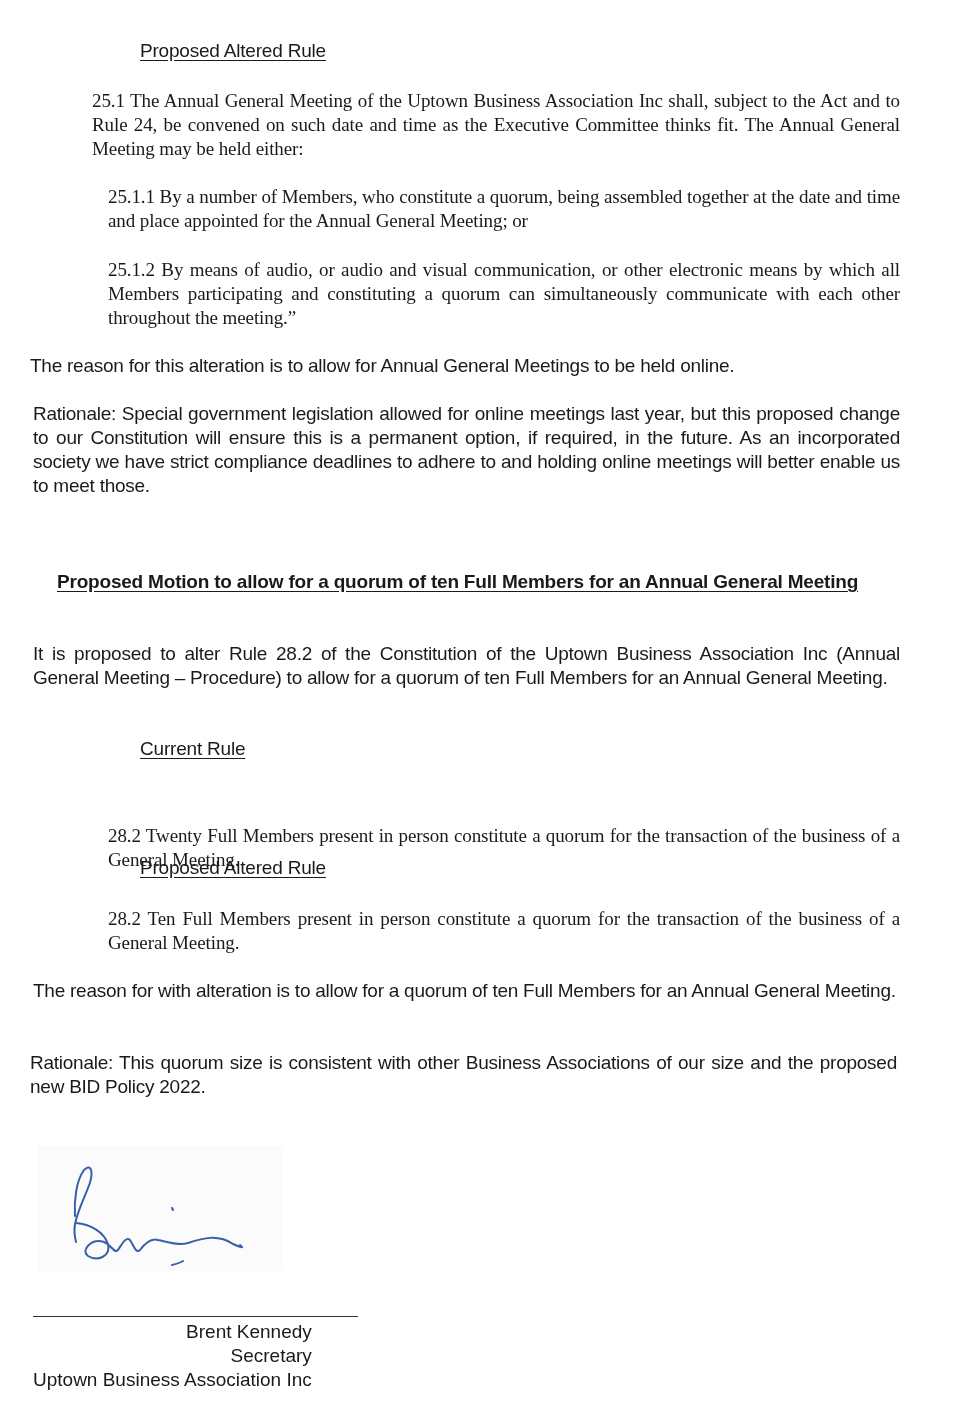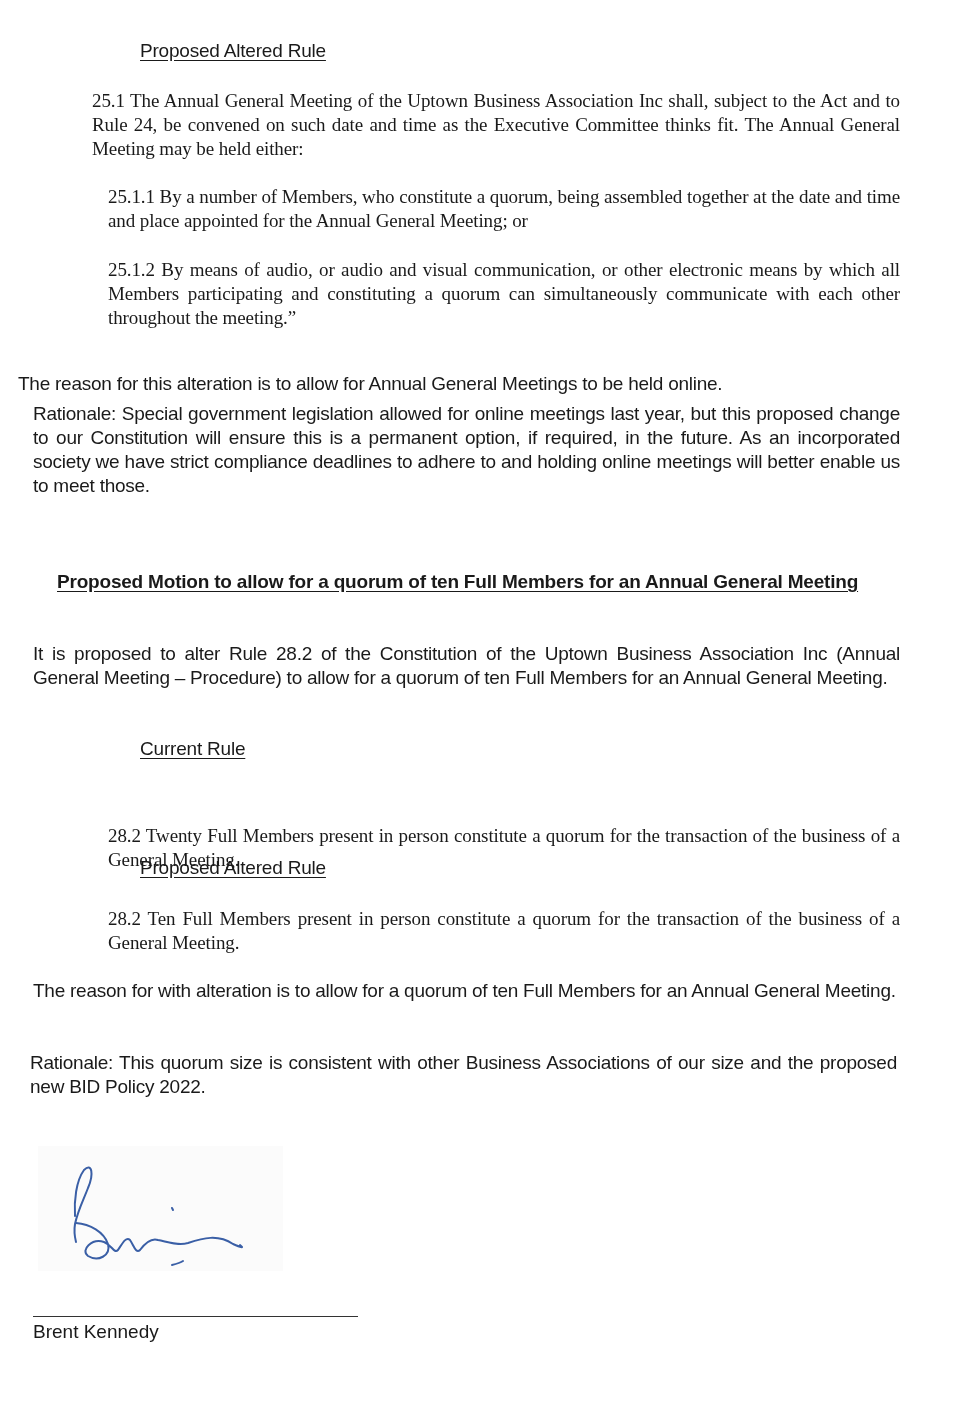--- a/index.html
+++ b/index.html
@@ -19,21 +19,21 @@
 <body>
 
 <div class="abs subhead" style="left:92px; top:40px;">Proposed Altered Rule</div>
 
 <div class="abs rule" style="left:92px; top:89px; width:808px;"><b>25.1</b><span> The Annual General Meeting of the Uptown Business Association Inc shall, subject to the Act and to Rule 24, be convened on such date and time as the Executive Committee thinks fit. The Annual General Meeting may be held either:</span></div>
 
 <div class="abs rule" style="left:108px; top:185px; width:792px;"><b>25.1.1</b><span> By a number of Members, who constitute a quorum, being assembled together at the date and time and place appointed for the Annual General Meeting; or</span></div>
 
 <div class="abs rule" style="left:108px; top:258px; width:792px;"><b>25.1.2</b><span> By means of audio, or audio and visual communication, or other electronic means by which all Members participating and constituting a quorum can simultaneously communicate with each other throughout the meeting.”</span></div>
 
-<div class="abs para" style="left:18px; top:354px; width:867px;margin-top:18px;">The reason for this alteration is to allow for Annual General Meetings to be held online.</div>
+<div class="abs para" style="left:30px; top:354px; width:867px;">The reason for this alteration is to allow for Annual General Meetings to be held online.</div>
 
 <div class="abs para" style="left:33px; top:402px; width:867px;">Rationale: Special government legislation allowed for online meetings last year, but this proposed change to our Constitution will ensure this is a permanent option, if required, in the future. As an incorporated society we have strict compliance deadlines to adhere to and holding online meetings will better enable us to meet those.</div>
 
 <div class="abs heading" style="left:33px; top:570px; width:867px;margin-left:24px;">Proposed Motion to allow for a quorum of ten Full Members for an Annual General Meeting</div>
 
 <div class="abs para" style="left:33px; top:642px; width:867px;">It is proposed to alter Rule 28.2 of the Constitution of the Uptown Business Association Inc (Annual General Meeting – Procedure) to allow for a quorum of ten Full Members for an Annual General Meeting.</div>
 
 <div class="abs subhead" style="left:92px; top:738px;">Current Rule</div>
 
 <div class="abs rule" style="left:108px; top:824px; width:792px;"><b>28.2</b><span> Twenty Full Members present in person constitute a quorum for the transaction of the business of a General Meeting.</span></div>
@@ -54,13 +54,15 @@
       <path d="M134 62 L135 64"></path>
       <path d="M134 125 C138 124, 142 123, 145 121" transform="translate(0,-6)"></path>
     </g>
   </svg>
 </div>
 
 <div class="abs sigline" style="left:33px; top:1316px; width:325px;"></div>
 
 <div class="abs sigtext" style="left:33px; top:1320px;text-align:right;">
   <div>Brent Kennedy</div>
+  <div>Secretary</div>
+  <div>Uptown Business Association Inc</div>
 </div>
 
 </body></html>

